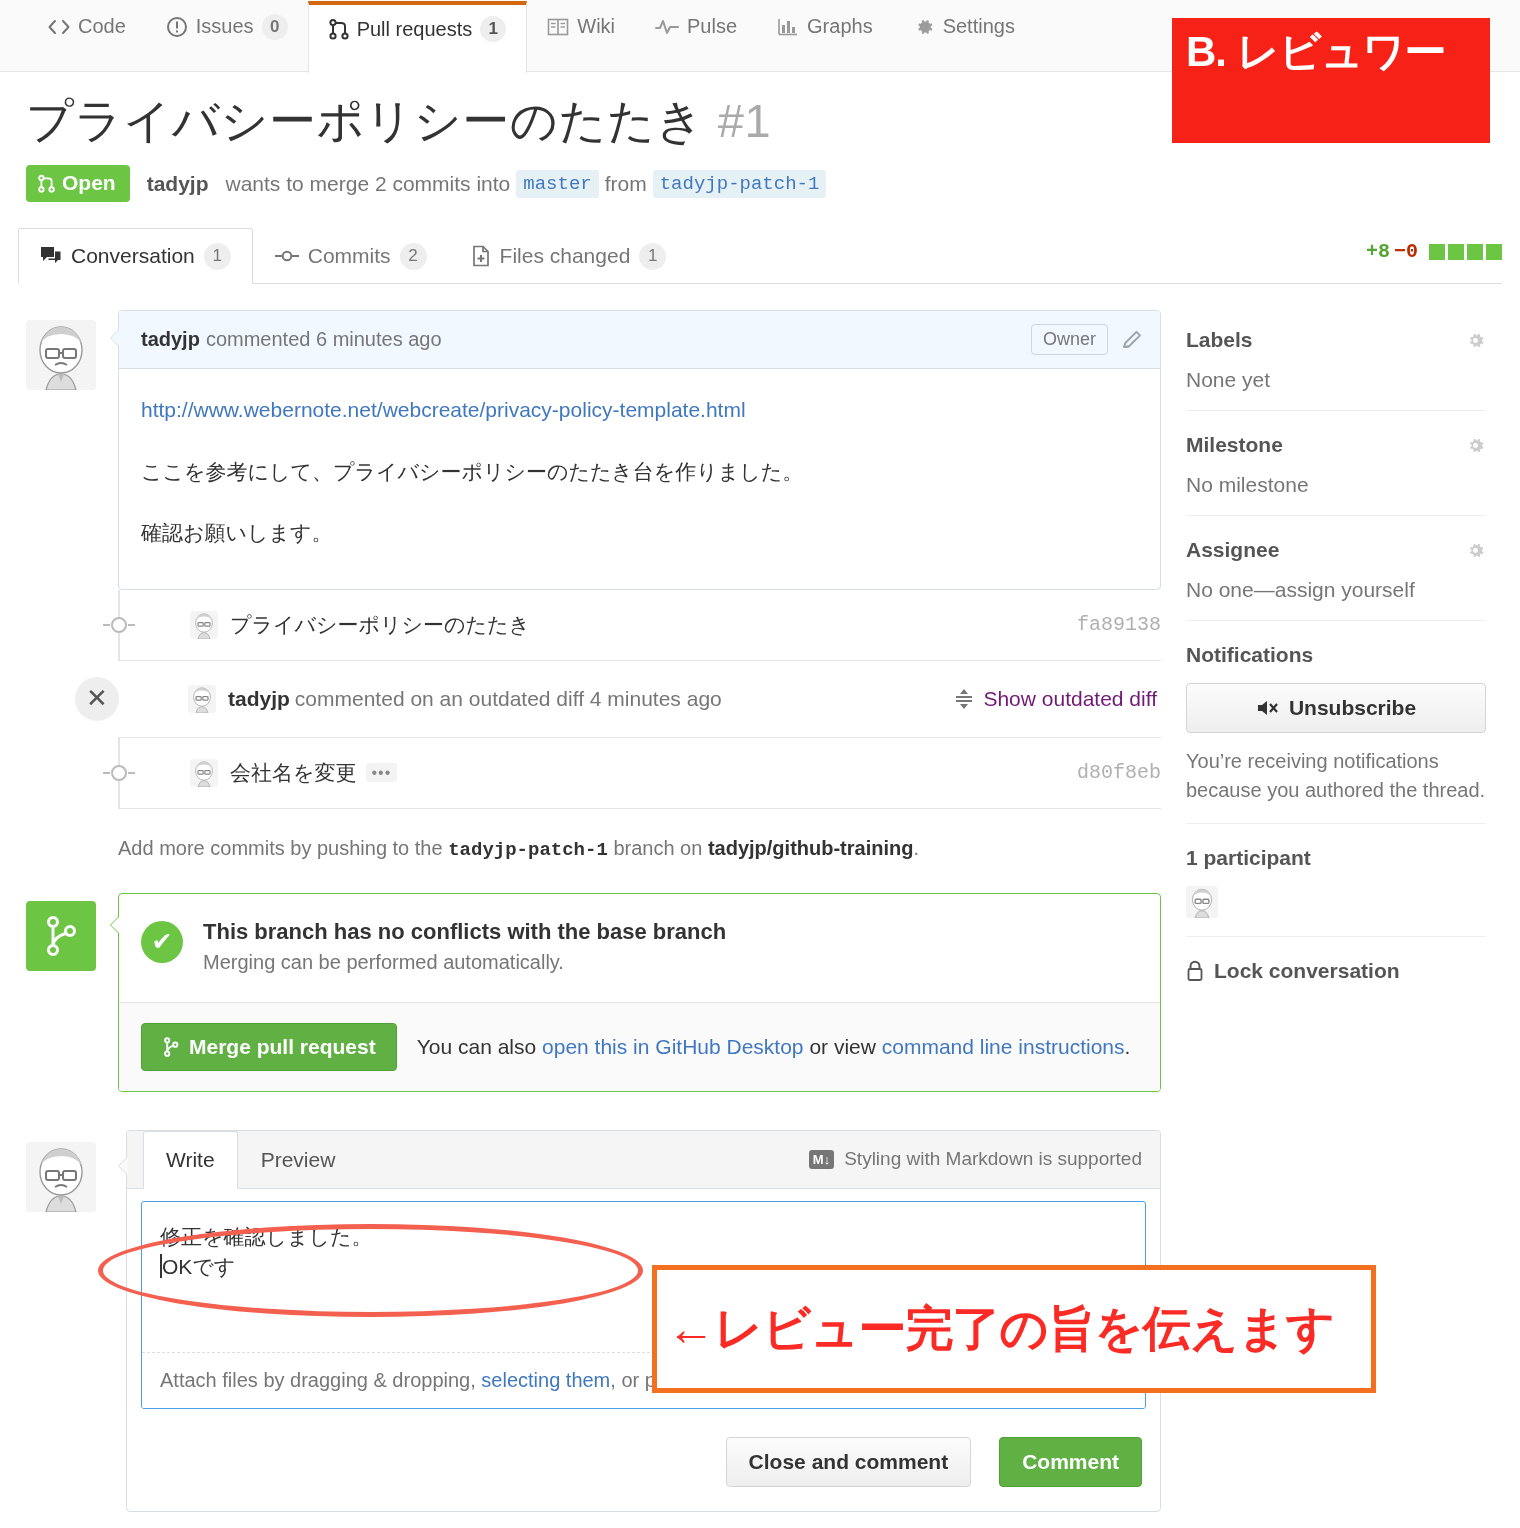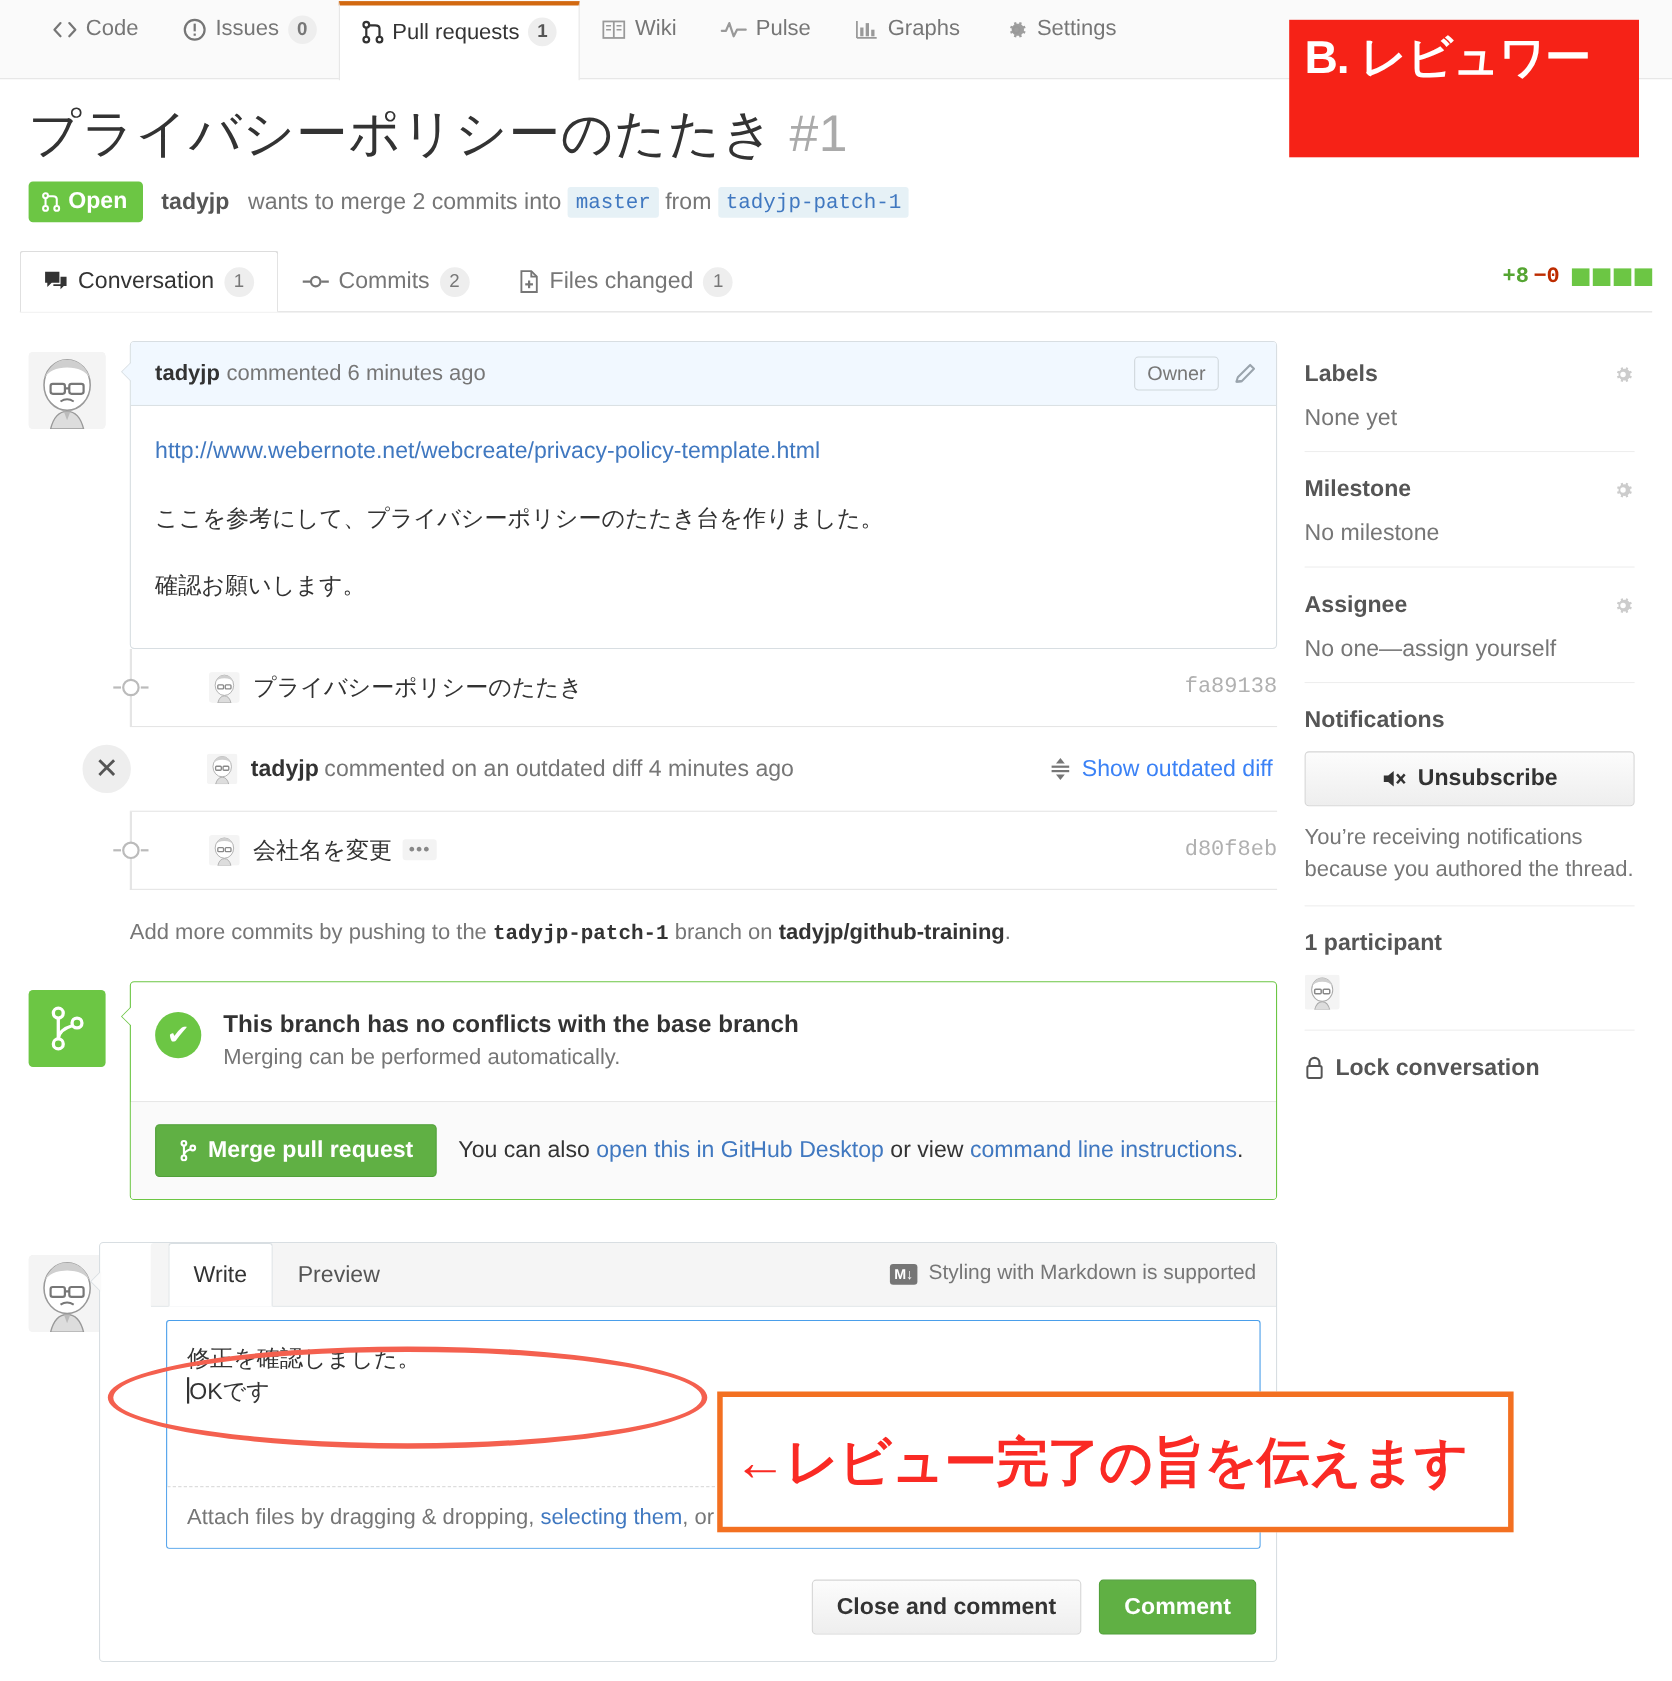--- a/index.html
+++ b/index.html
@@ -205,21 +205,21 @@
   .x-circle {
     position: absolute; left: -43px; top: 50%; margin-top: -22px;
     width: 44px; height: 44px; border-radius: 50%;
     background: #eee; color: #555;
     display: flex; align-items: center; justify-content: center;
     font-size: 26px;
   }
   .outdated-row .who { color: #333; font-weight: bold; margin-right: 5px; }
   .show-outdated {
     margin-left: auto; margin-right: 4px; display: flex; align-items: center; gap: 8px;
-    color: #3b82f6; cursor: pointer; font-size: 21px;
+    color: #701a75; cursor: pointer; font-size: 21px;
   }
 
   .push-note {
     margin-left: 100px; padding: 28px 0 26px 0;
     font-size: 20px; color: #767676;
   }
   .push-note .mono-b {
     font-family: "Liberation Mono","DejaVu Sans Mono",monospace;
     color: #333; font-weight: bold; font-size: 19px;
   }
@@ -268,22 +268,22 @@
     border-radius: 4px; padding: 11px 20px;
     font-size: 21px; font-weight: bold; cursor: pointer;
     display: inline-flex; align-items: center; gap: 9px;
   }
   .merge-hint { font-size: 21px; color: #333; }
   .merge-hint a { color: #4078c0; text-decoration: none; }
 
   
   .form-wrap { position: relative; margin-top: 38px; }
   .form-box {
-    margin-left: 72px; border: 1px solid #d8dee2; border-radius: 4px;
-    background: #fff; position: relative; padding-left: 46px;
+    margin-left: 108px; border: 1px solid #d8dee2; border-radius: 4px;
+    background: #fff; position: relative;
   }
   .form-box:before {
     content: ""; position: absolute; left: -9px; top: 26px;
     width: 0; height: 0;
     border-top: 9px solid transparent; border-bottom: 9px solid transparent;
     border-right: 9px solid #d8dee2;
   }
   .form-box:after {
     content: ""; position: absolute; left: -8px; top: 26px;
     width: 0; height: 0;
@@ -325,21 +325,21 @@
   .ta-text .caret {
     display: inline-block; width: 2px; height: 24px;
     background: #333; vertical-align: -4px;
   }
   .ta-footer {
     border-top: 1px dashed #ddd; background: #fff;
     padding: 16px 18px; font-size: 20px; color: #767676;
   }
   .ta-footer a { color: #4078c0; text-decoration: none; }
   .form-actions {
-    display: flex; justify-content: flex-end; gap: 16px;
+    display: flex; justify-content: flex-end; gap: 28px;
     padding: 14px 18px 24px 18px;
   }
   .btn-grey {
     background: linear-gradient(#fcfcfc,#eee); color: #333;
     border: 1px solid #d5d5d5; border-radius: 4px;
     padding: 12px 22px; font-size: 21px; font-weight: bold; cursor: pointer;
   }
   .btn-green {
     background: #60b044; color: #fff; border: 1px solid #51a03a;
     border-radius: 4px; padding: 12px 22px;

